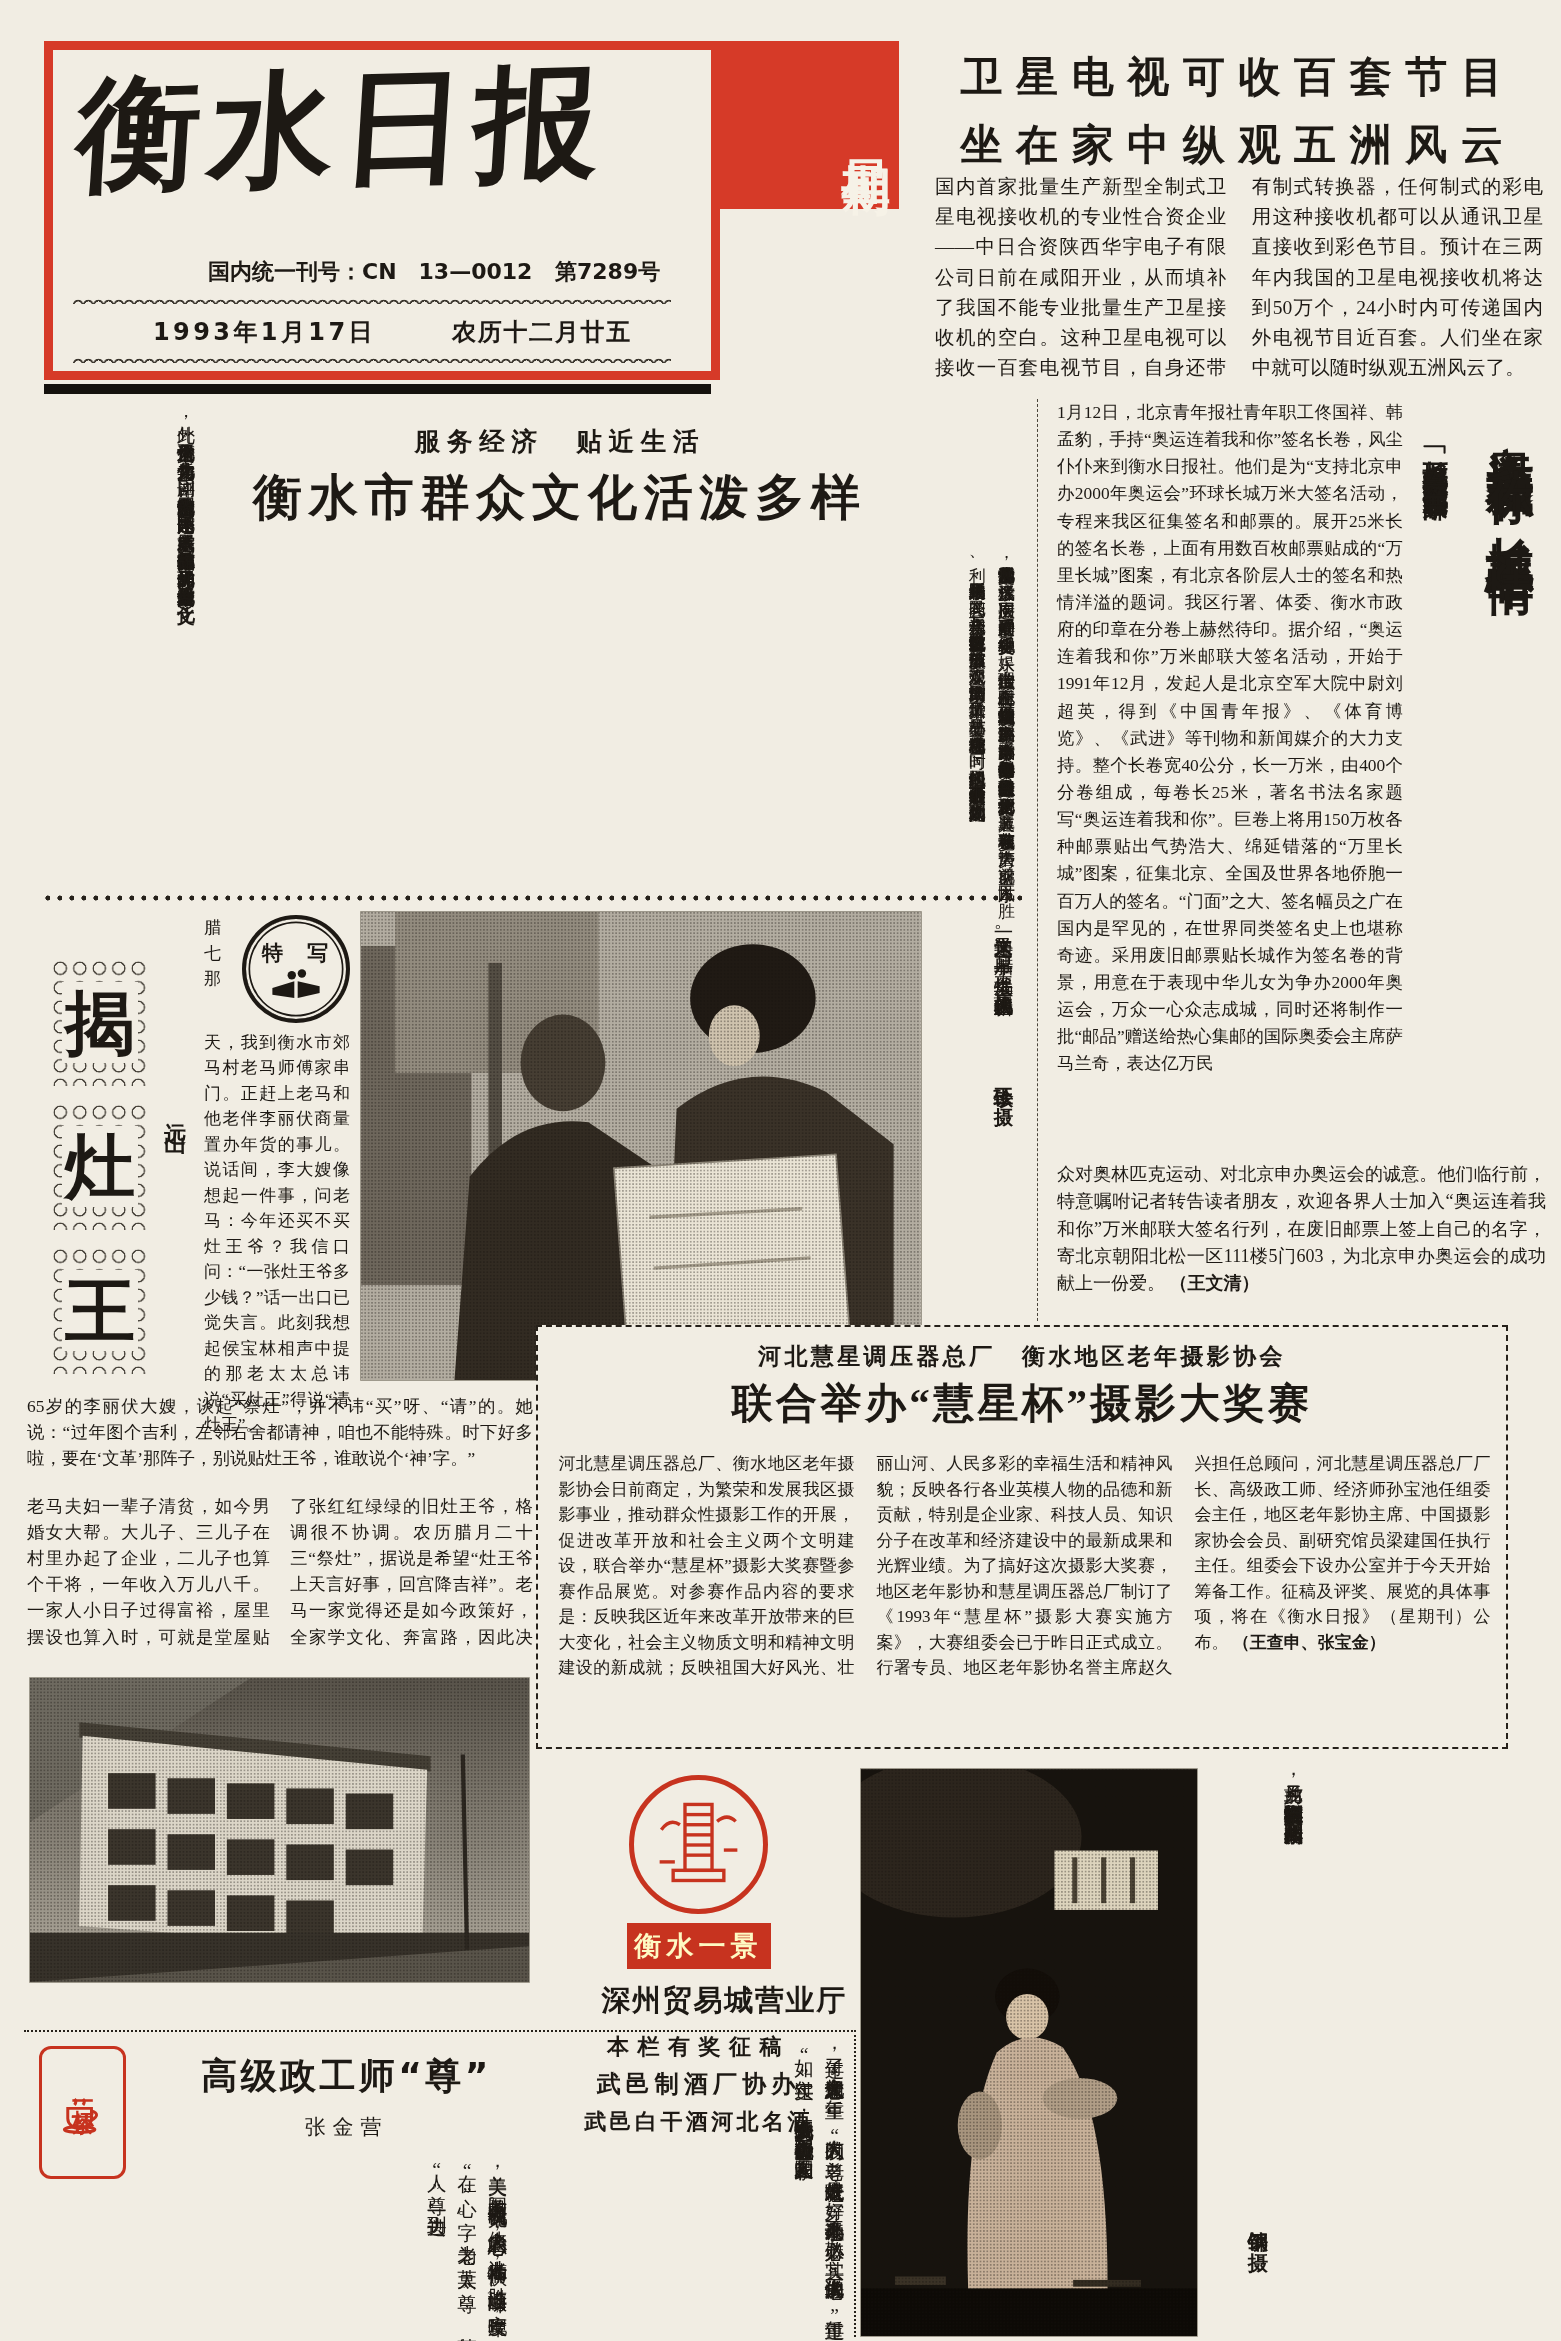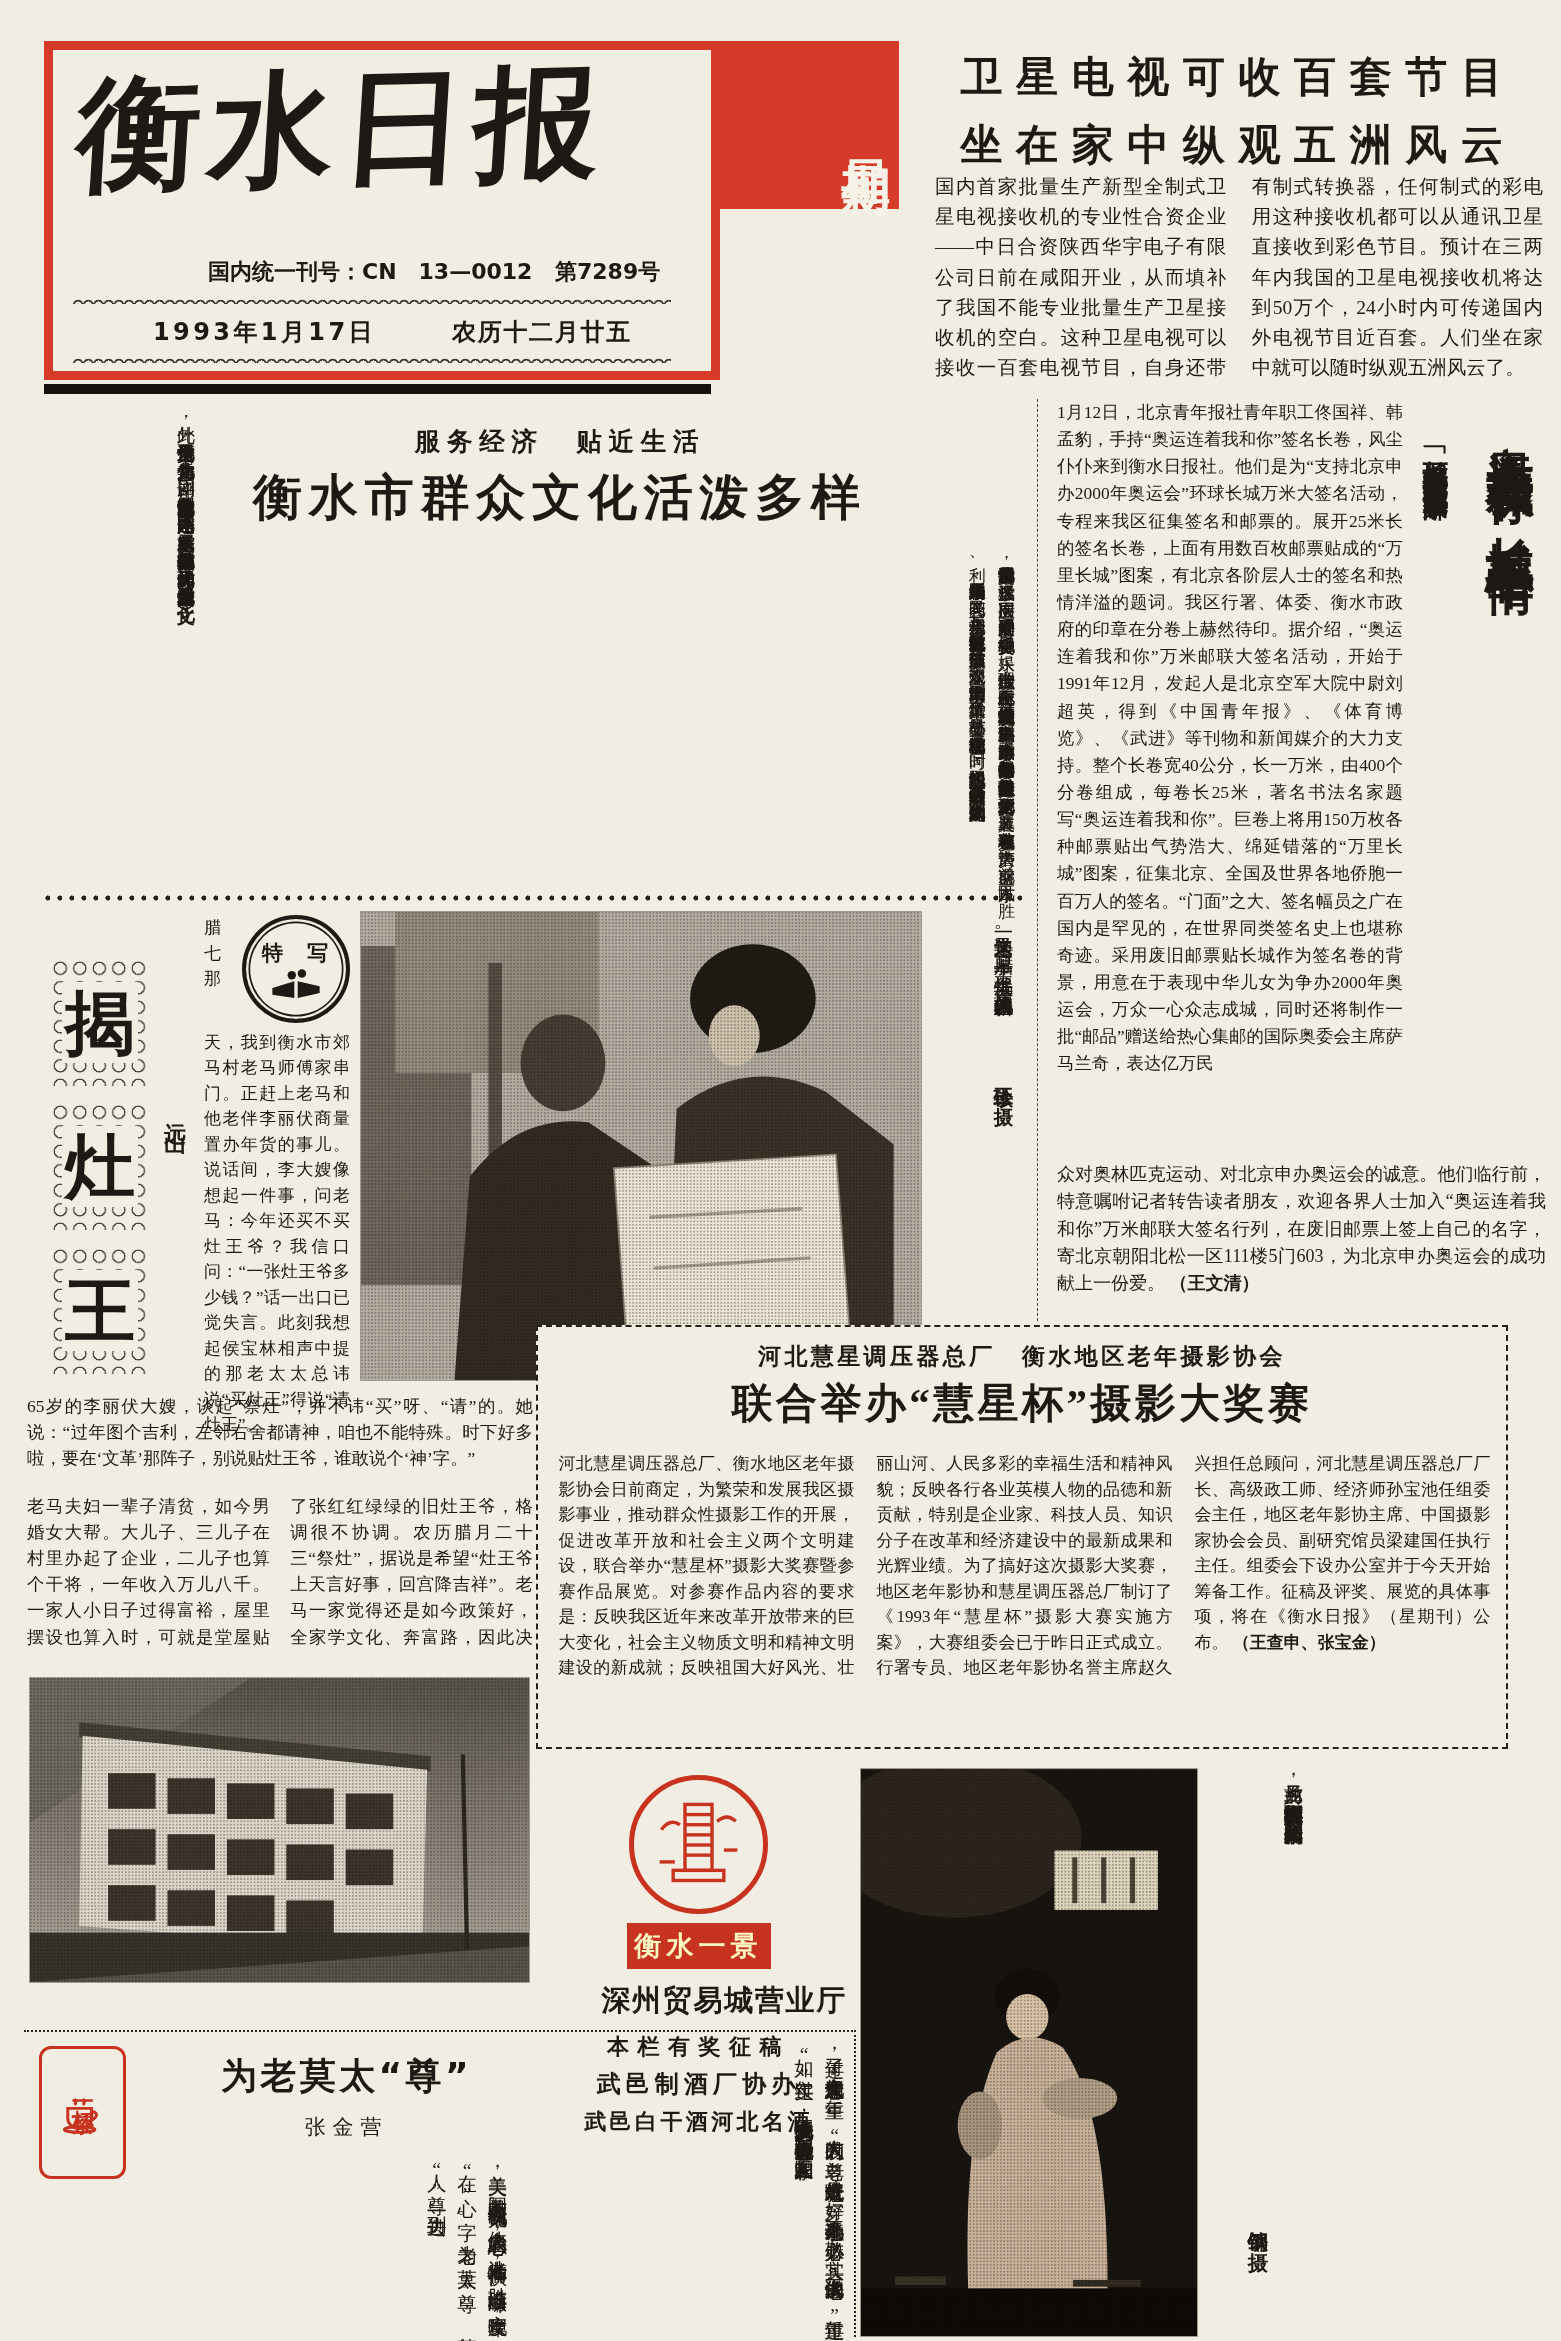--- a/index.html
+++ b/index.html
@@ -202,21 +202,21 @@
       <svg width="44" height="36" viewBox="0 0 52 42">
         <g stroke="#c7331f" stroke-width="3.5" fill="none">
           <path d="M8,12 h28 v12 a12,10 0 0 1 -28,0 z"></path>
           <path d="M36,15 q12,4 0,11"></path>
           <ellipse cx="22" cy="37" rx="18" ry="3.4"></ellipse>
           <path d="M16,8 q3,-4 0,-7"></path>
             <path d="M26,8 q3,-4 0,-7"></path>
         </g>
       </svg>
     </div>
-    <div class="abs ctr hei" style="left:153px;top:20.4px;width:339px;font-size:36px;font-weight:900;letter-spacing:3.4px;">为老莫太“尊”</div>
+    <div class="abs ctr hei" style="left:153px;top:20.4px;width:339px;font-size:36px;font-weight:900;letter-spacing:3.4px;">高级政工师“尊”</div>
     <div class="abs ctr" style="left:153px;top:81px;width:339px;font-size:21px;letter-spacing:6.8px;">张金营</div>
     <div class="abs v just" style="left:499px;top:12px;width:326px;height:282px;font-size:19.5px;line-height:1.56;">过年了，儿女们总想让老人过个“重年”。有的人以为“尊老”就是使老人吃好、穿好，凡事不让老人动手，必恭必敬。其实，正像老人们常说的，“过重年”不如“过实年”。老人既不图儿女给多少钱物，也不图磕头行礼那些虚套，图的是一家人和和</div>
     <div class="abs v just" style="left:110px;top:127px;width:378px;height:166px;font-size:19.5px;line-height:1.56;">美美，图的是有人陪着说说话儿。体会老人的心思，让老人精神愉快，胜过山珍海味。安度晚年，贵在“心”字。为老，莫太“尊”，莫把老人“尊”到一边去。</div>
   </div>
 
   <div class="abs photo" style="left:861px;top:1769px;width:336px;height:567px;">
     <svg width="336" height="567" viewBox="0 0 396 668">
       <rect width="396" height="668" fill="#17130e"></rect>
       <ellipse cx="110" cy="80" rx="150" ry="95" fill="#2c251d"></ellipse>
       <rect x="228" y="96" width="122" height="70" fill="#ddd4bd"></rect>

